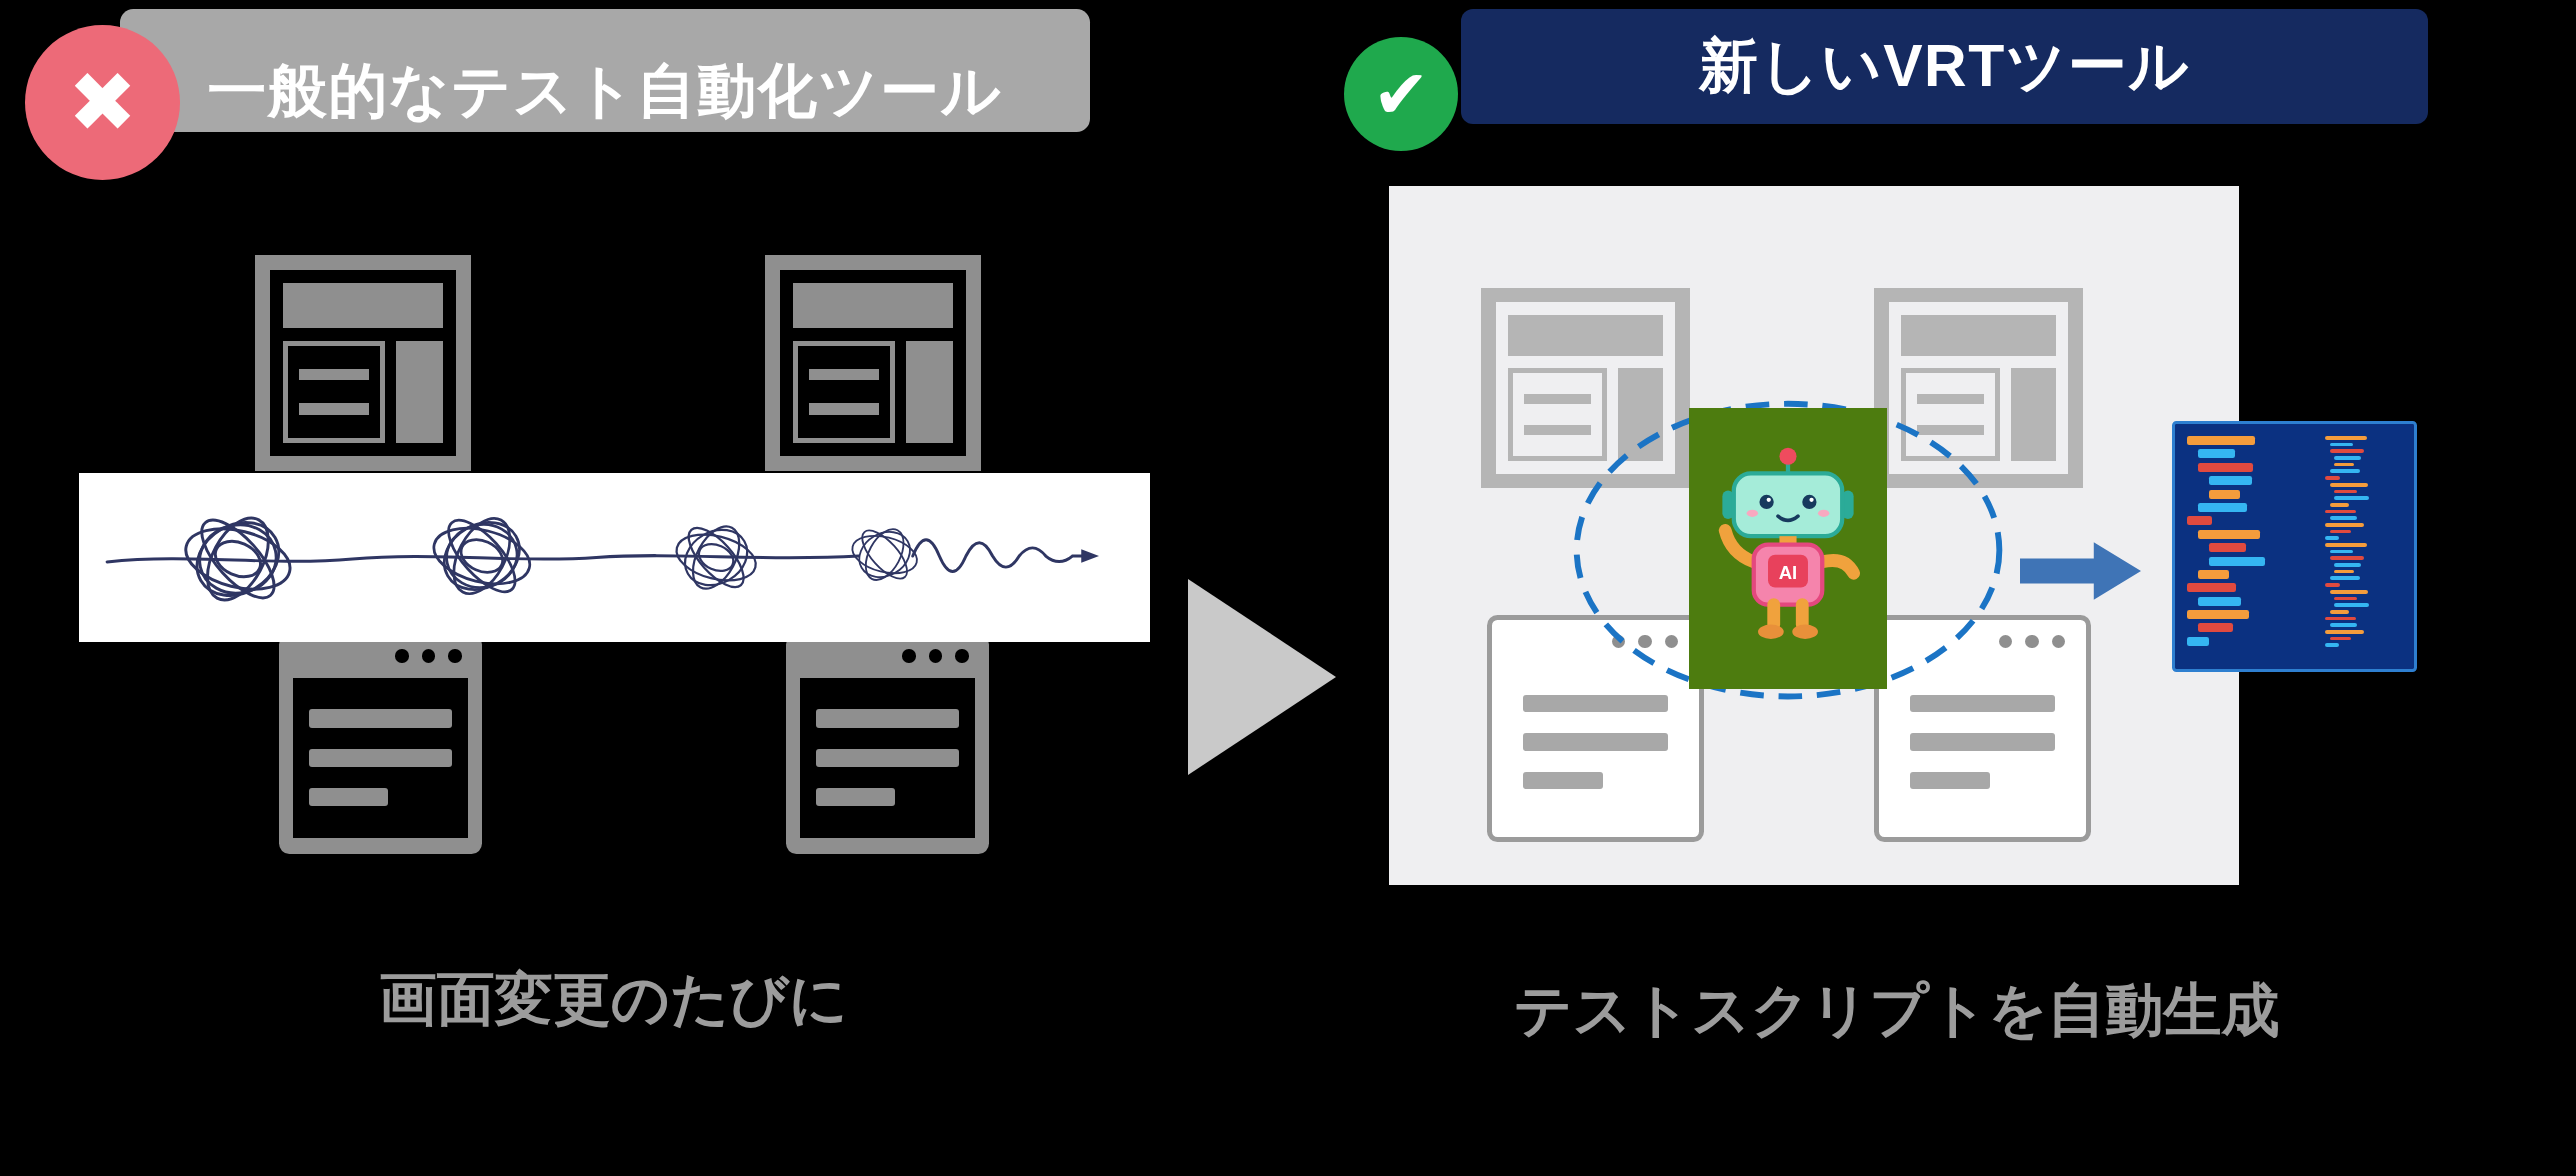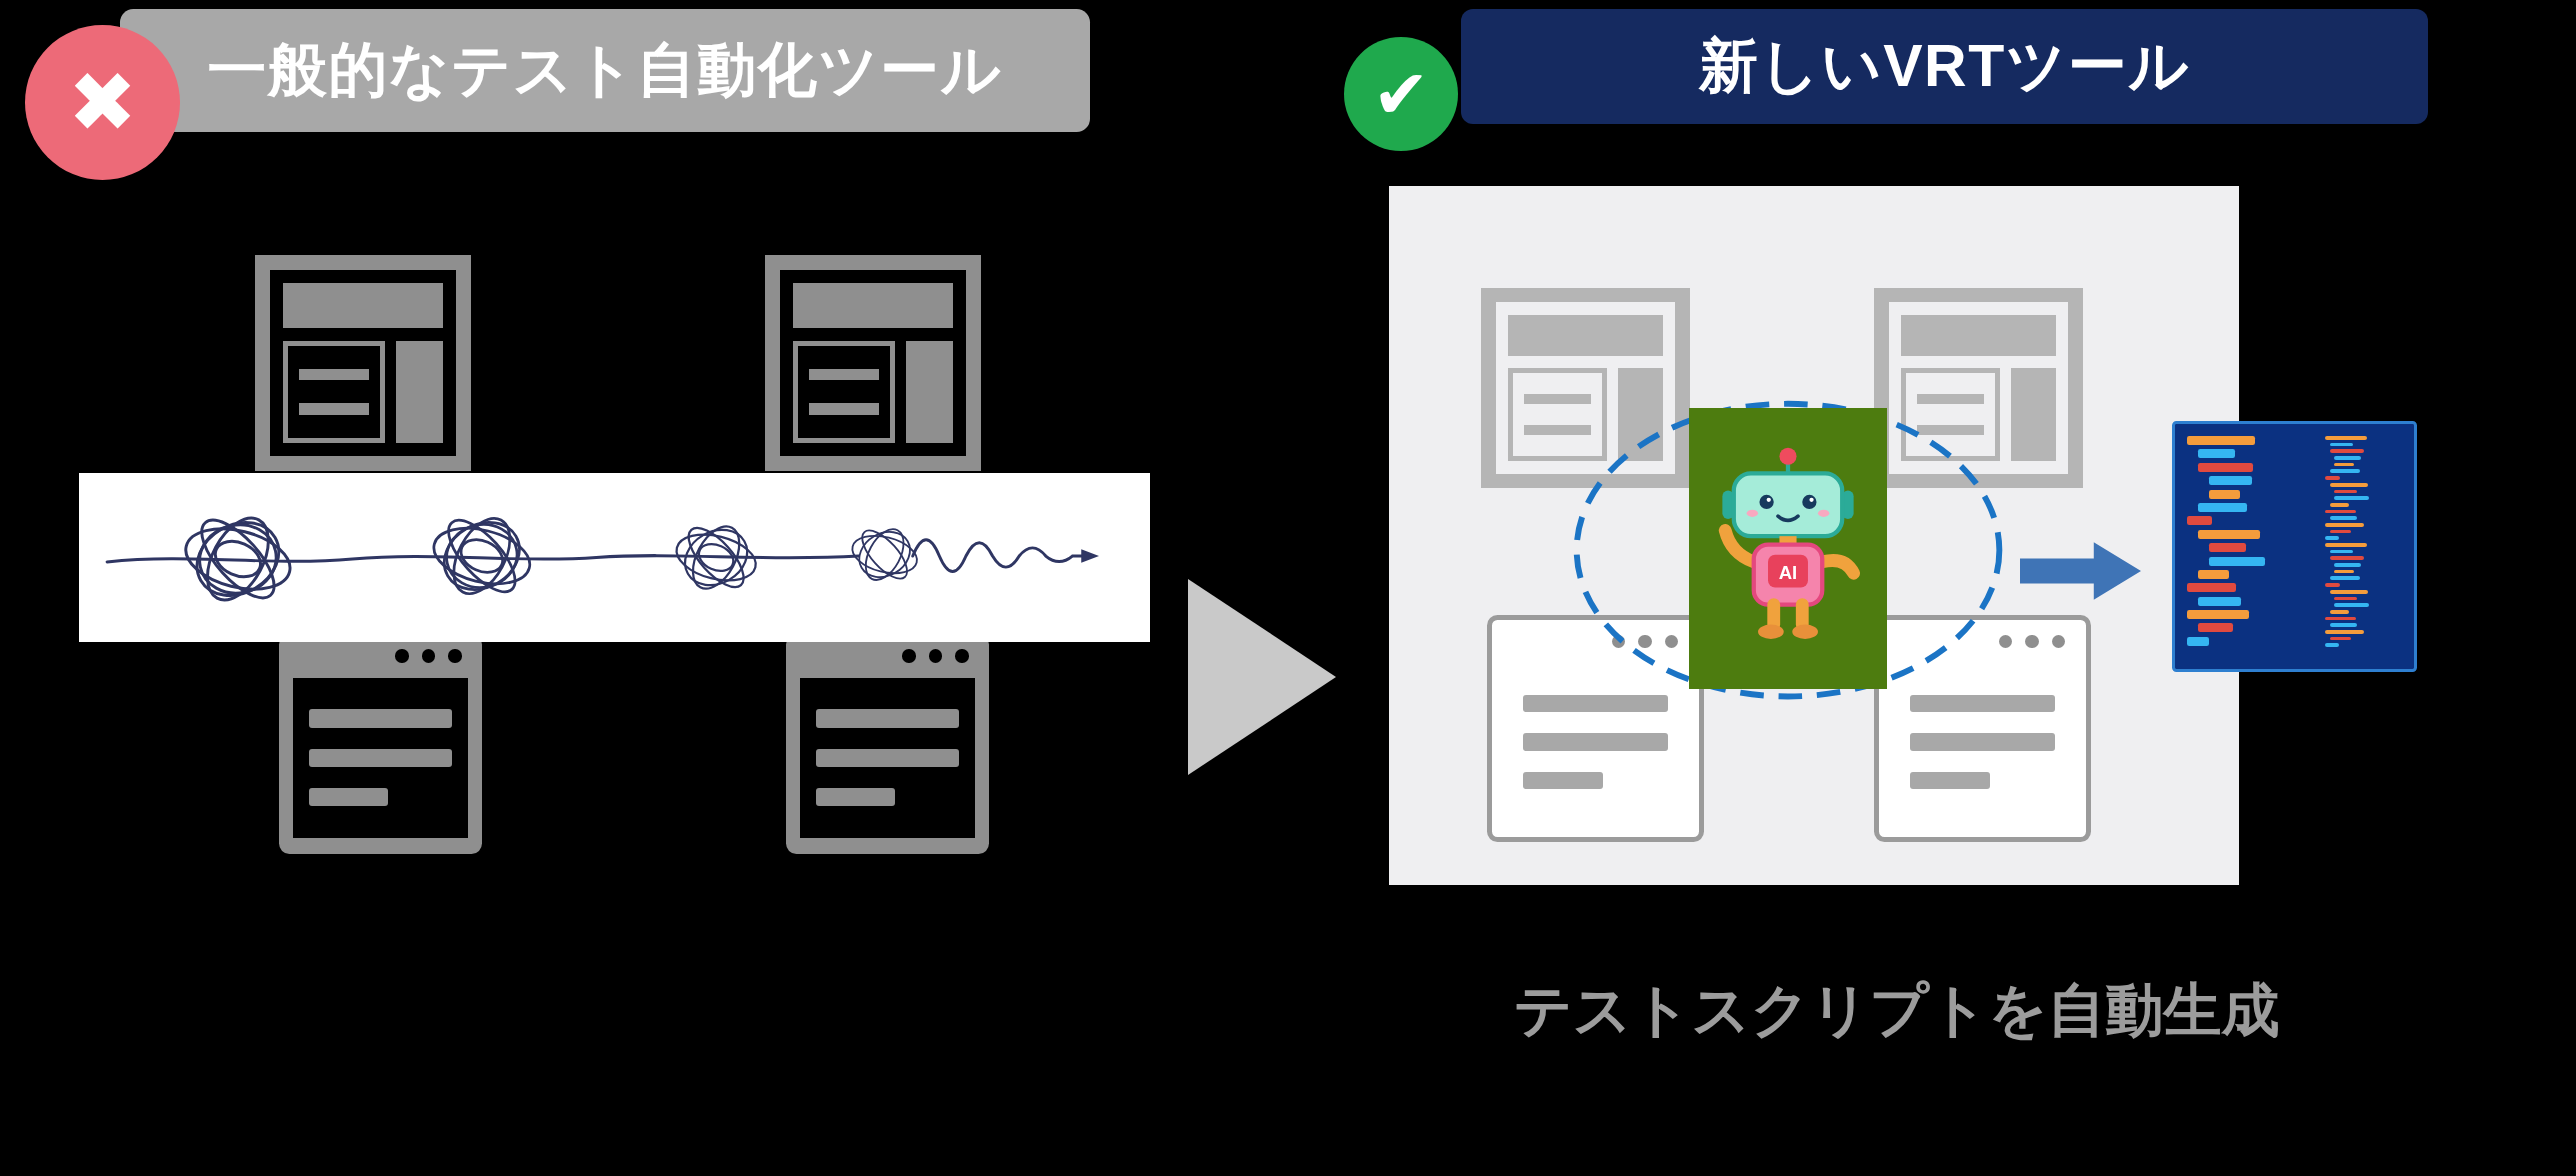--- a/index.html
+++ b/index.html
@@ -12,21 +12,21 @@
 
   
   .badge{border-radius:50%;display:flex;align-items:center;justify-content:center;
          color:#fff;font-weight:bold;z-index:6;}
   .badge-cross{left:25px;top:25px;width:155px;height:155px;background:var(--cross-badge,#ed6a78);font-size:83px;}
   .badge-check{left:1344px;top:37px;width:114px;height:114px;background:var(--check-badge,#1fa94d);font-size:68px;}
 
   
   .header-bar{display:flex;align-items:center;justify-content:center;color:#fff;
               font-weight:bold;font-size:59px;z-index:2;letter-spacing:1.5px;}
-  .header-left{left:120px;top:9px;width:970px;height:123px;background:var(--left-header-bg,#a8a8a8);border-radius:13.3px;}
+  .header-left{left:120px;top:9px;width:970px;height:123px;background:var(--left-header-bg,#a8a8a8);border-radius:13.3px;align-items:flex-end;}
   .header-right{left:1461px;top:9px;width:967px;height:115px;background:var(--right-header-bg,#152a60);border-radius:12px;}
 
   
   .page-icon{--g:var(--icon-gray,#8f8f8f);--b:#000;background:var(--g);z-index:2;}
   .page-icon.light{--g:var(--light-icon-gray,#b5b5b5);--b:var(--panel-bg,#efeff1);}
   .pi-inner{position:absolute;inset:7%;background:var(--b);display:flex;flex-direction:column;}
   .pi-header{height:24%;background:var(--g);margin:7% 7% 0;}
   .pi-row{flex:1;display:flex;margin:7%;gap:7%;}
   .pi-left{flex:1.5;border:5.2px solid var(--g);display:flex;flex-direction:column;justify-content:space-evenly;padding:0 7%;}
   .pi-line{height:12%;background:var(--g);}
@@ -185,20 +185,21 @@
         <span></span>
       </div>
     <div class="bi-body">
       <div class="bi-line"></div>
         <div class="bi-line"></div>
         <div class="bi-line short"></div>
     </div>
   </div>
 
   <div class="caption caption-left">
+    <div>画面変更のたびに</div>
   </div>
 
   <div class="abs mid-arrow"></div>
 
   <div class="abs badge badge-check">
     <span>✔</span>
   </div>
 
   <div class="abs header-bar header-right">
     <span>新しいVRTツール</span>

